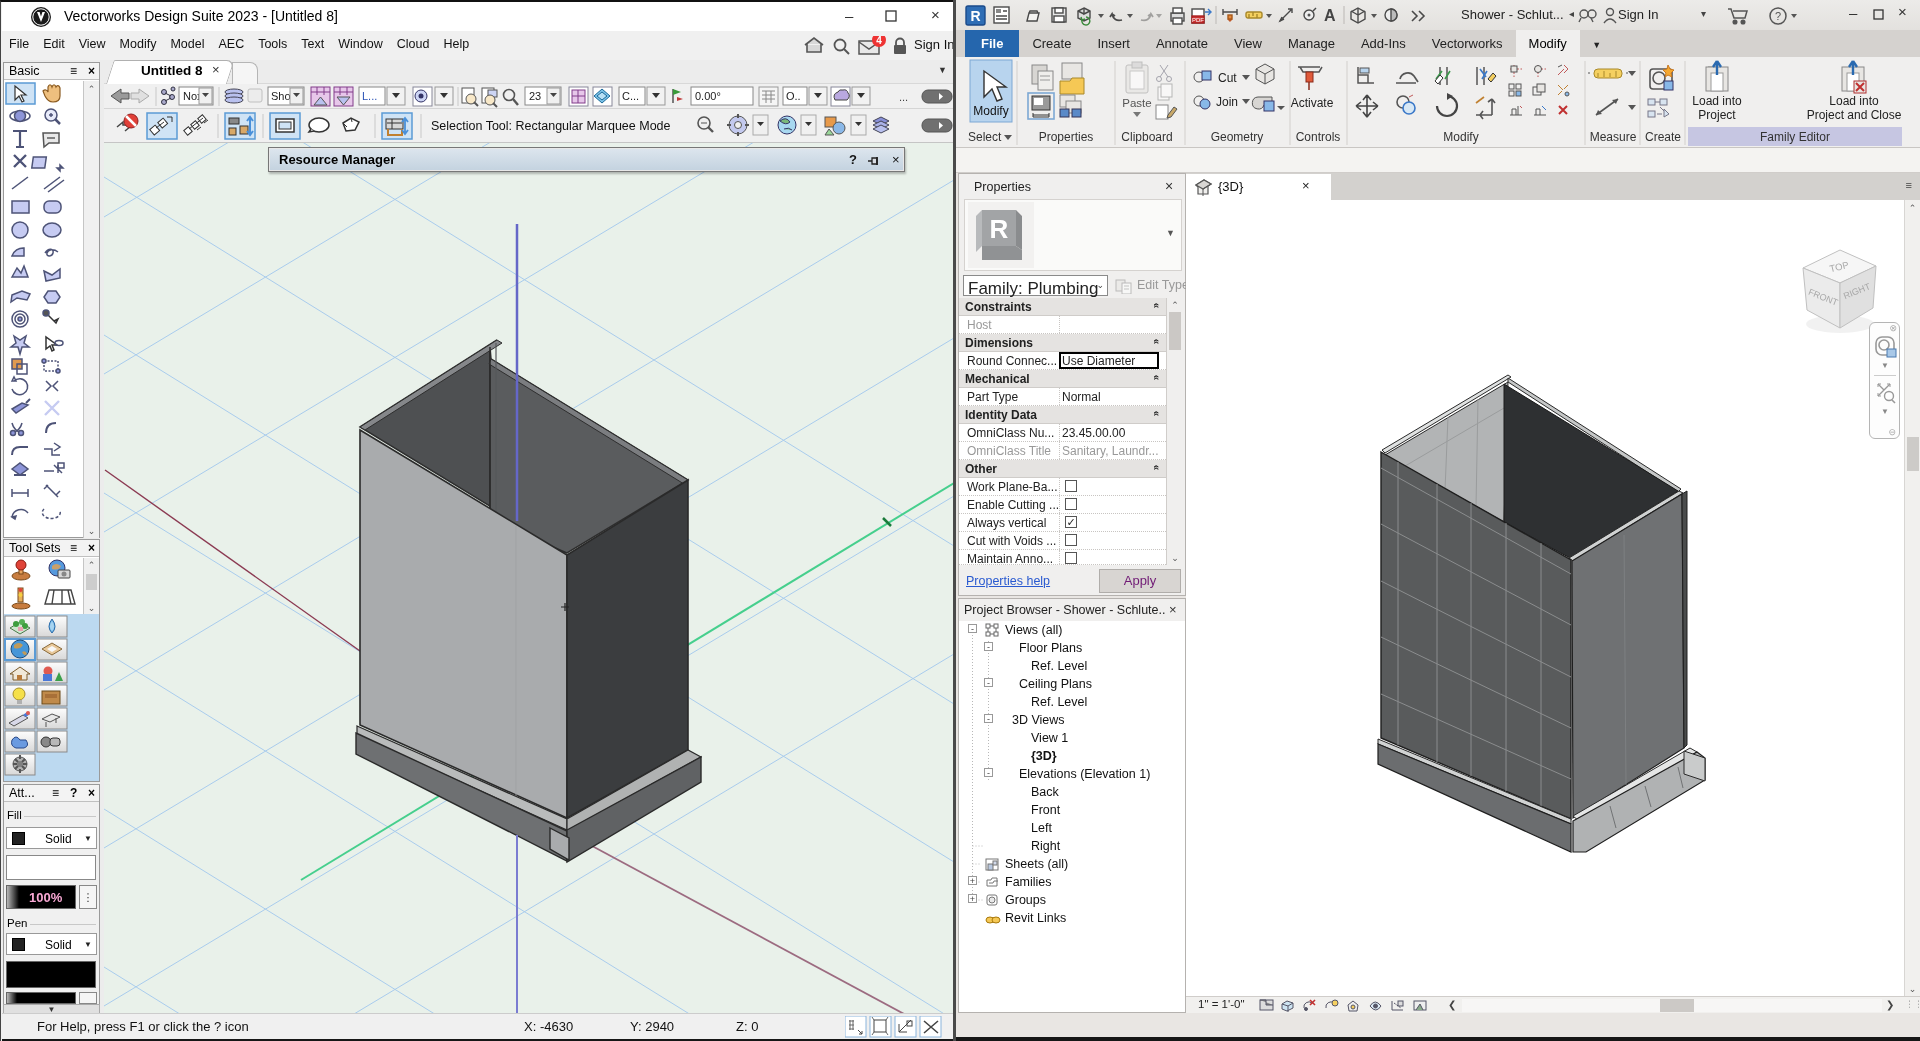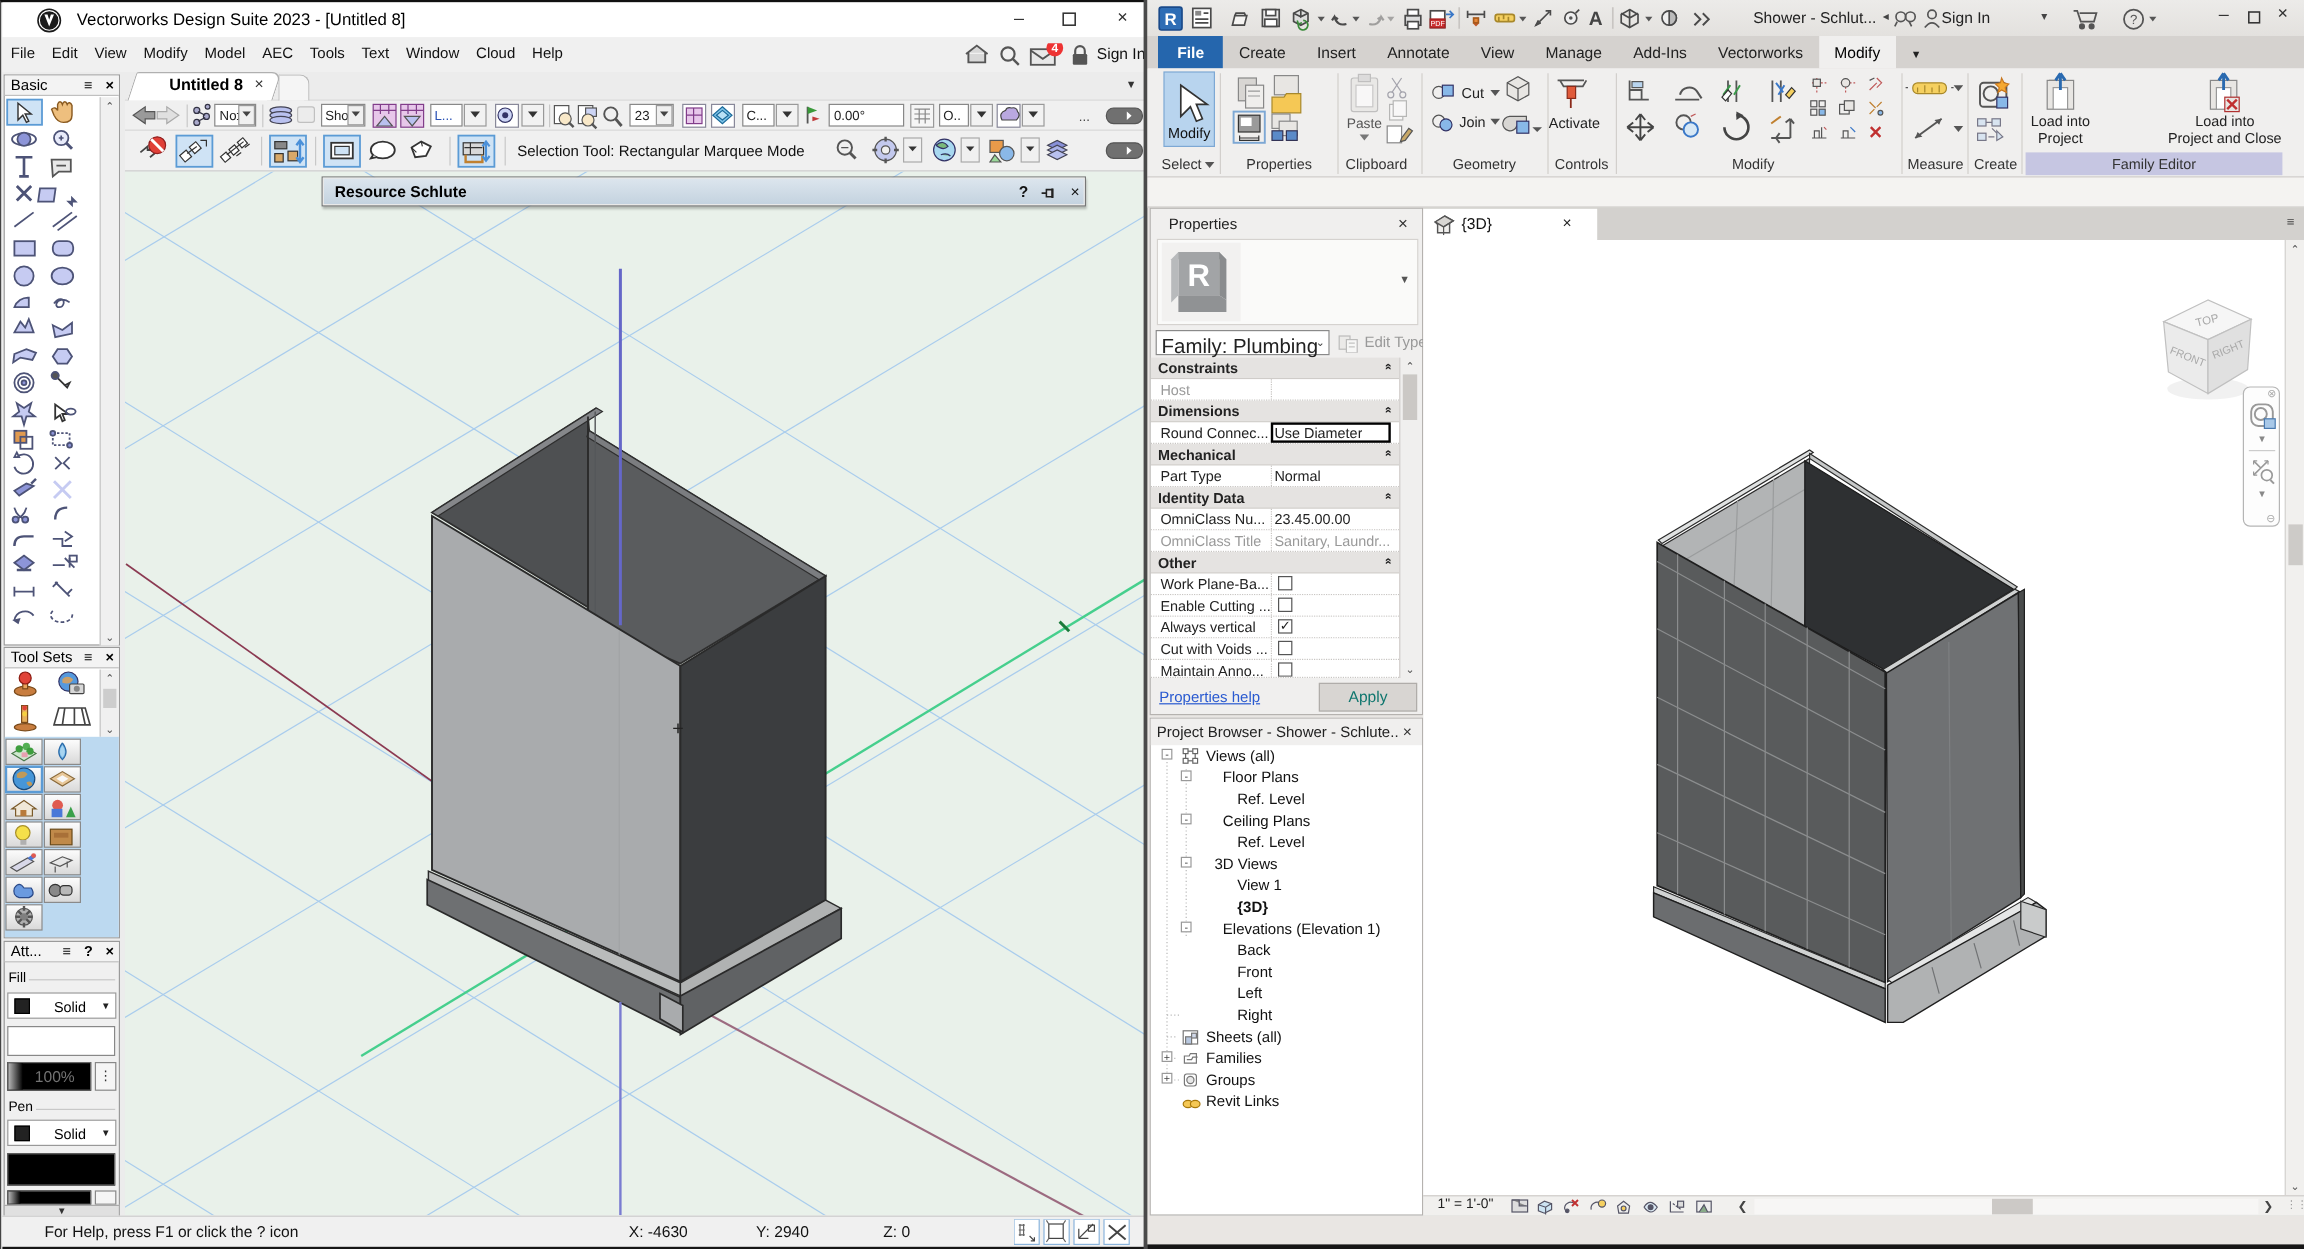--- a/index.html
+++ b/index.html
@@ -449,21 +449,21 @@
       <span class="abs" style="left:3px;top:24px;font-size:11.5px">Fill</span>
         <div class="abs" style="left:20px;top:31px;width:72px;height:1px;background:#c8c8c8"></div>
       <div class="abs" style="left:2px;top:42px;width:91px;height:22px;background:#fff;border:1px solid #999">
         <div class="abs" style="left:5px;top:4px;width:13px;height:13px;background:#222;border:1px solid #000"></div>
         <span class="abs" style="left:38px;top:4px;font-size:12px">Solid</span>
         <span class="abs" style="right:4px;top:6px;font-size:8px;color:#222">▼</span>
       </div>
       <div class="abs" style="left:2px;top:70px;width:90px;height:25px;background:#fff;border:1px solid #888"></div>
       <div class="abs" style="left:2px;top:100px;width:70px;height:24px;background:#000;border:1px solid #666">
         <div style="position:absolute;left:0;top:0;width:12px;height:100%;background:linear-gradient(90deg,#b8b8b8,#000);"></div>
-        <span class="abs" style="left:22px;top:4px;color:#737373;font-weight:normal;font-size:13px">100%</span>
+        <span class="abs" style="left:22px;top:4px;color:#f9a8d4;font-weight:bold;font-size:13px">100%</span>
       </div>
       <div class="abs" style="left:75px;top:100px;width:18px;height:24px;background:#f5f5f5;border:1px solid #888;text-align:center;font-size:11px;color:#333;line-height:22px">⋮</div>
       <span class="abs" style="left:3px;top:132px;font-size:11.5px">Pen</span>
         <div class="abs" style="left:26px;top:139px;width:66px;height:1px;background:#c8c8c8"></div>
       <div class="abs" style="left:2px;top:148px;width:91px;height:22px;background:#fff;border:1px solid #999">
         <div class="abs" style="left:5px;top:4px;width:13px;height:13px;background:#222;border:1px solid #000"></div>
         <span class="abs" style="left:38px;top:4px;font-size:12px">Solid</span>
         <span class="abs" style="right:4px;top:6px;font-size:8px;color:#222">▼</span>
       </div>
       <div class="abs" style="left:2px;top:176px;width:90px;height:27px;background:#000;border:1px solid #666"></div>
@@ -517,21 +517,21 @@
       <polygon points="566,817 687,748 700,755 566,829" fill="#b0b2b2" stroke="#2a2a2a" stroke-width="1.2"></polygon>
       <polygon points="566,828 700,755 700,780 566,860" fill="#606264" stroke="#2a2a2a" stroke-width="1.4"></polygon>
       <polygon points="549,826 568,836 568,858 549,847" fill="#a9abad" stroke="#2a2a2a" stroke-width="1.4"></polygon>
 
       <line x1="516" y1="833" x2="516" y2="1011" stroke="#7a7cd1" stroke-width="2"></line>
 
       <path d="M560 605 h8 M564 601 v8" stroke="#222" stroke-width="1.2"></path>
     </svg>
 
     <div class="abs" style="left:164px;top:4px;width:637px;height:25px;background:linear-gradient(#dde6ee,#c3d2df);border:1px solid #777;box-shadow:1px 2px 2px rgba(0,0,0,0.25);outline:1px solid #e8e8e8;outline-offset:-2px">
-      <span class="abs" style="left:10px;top:4px;font-size:13px;font-weight:bold;color:#000">Resource Schlute</span>
+      <span class="abs" style="left:10px;top:4px;font-size:13px;font-weight:bold;color:#000">Resource Manager</span>
       <span class="abs" style="left:580px;top:4px;font-size:13px;font-weight:bold;color:#111">?</span>
       <svg class="abs" style="left:598px;top:6px" width="14" height="13" viewBox="0 0 14 13">
           <path d="M1 7 h4" stroke="#222" stroke-width="1.5"></path>
           <path d="M5 4 h5 v6 h-5 z" fill="#d8dce2" stroke="#222" stroke-width="1.3"></path>
           <path d="M10 3 v8" stroke="#222" stroke-width="1.8"></path>
         </svg>
       <span class="abs" style="left:623px;top:4px;font-size:13px;color:#111">×</span>
     </div>
   </div>
 
@@ -995,21 +995,21 @@
           <span class="cell"></span>
           <span class="abs" style="left:106px;top:2px;width:12px;height:12px;border:1px solid #555;background:#fff"></span>
         </div>
     </div>
     <div class="abs" style="left:207px;top:124px;width:17px;height:267px;background:#f0efee;border-left:1px solid #d0cdca">
       <div style="text-align:center;font-size:9px;color:#555;padding-top:2px">⌃</div>
       <div class="abs" style="left:2px;top:14px;width:12px;height:38px;background:#cbc8c5"></div>
       <div class="abs" style="left:0;bottom:2px;width:100%;text-align:center;font-size:9px;color:#555">⌄</div>
     </div>
     <span class="abs" style="left:7px;top:400px;font-size:12.5px;color:#2a5ad0;text-decoration:underline">Properties help</span>
-    <div class="abs" style="left:140px;top:395px;width:82px;height:24px;background:#d8d5d2;border:1px solid #b0adaa;text-align:center;line-height:22px;font-size:13px;color:#0f766e">Apply</div>
+    <div class="abs" style="left:140px;top:395px;width:82px;height:24px;background:#d8d5d2;border:1px solid #b0adaa;text-align:center;line-height:22px;font-size:13px;color:#701a75">Apply</div>
   </div>
   <div id="rvbrowser">
     <div class="abs" style="left:0;top:0;width:226px;height:22px;background:#f0efee">
       <span class="abs" style="left:5px;top:4px;font-size:12.5px;color:#222;width:202px;white-space:nowrap;overflow:hidden;display:inline-block">Project Browser - Shower - Schlute...</span>
       <span class="abs" style="left:210px;top:3px;font-size:13px;color:#333">×</span>
     </div>
     <svg class="abs" style="left:0;top:22px" width="226" height="300" viewBox="0 0 226 300">
       <g stroke="#b8b8b8" stroke-dasharray="1 2">
         <line x1="13.5" y1="14" x2="13.5" y2="284"></line>
         <line x1="29.5" y1="20" x2="29.5" y2="160"></line>

